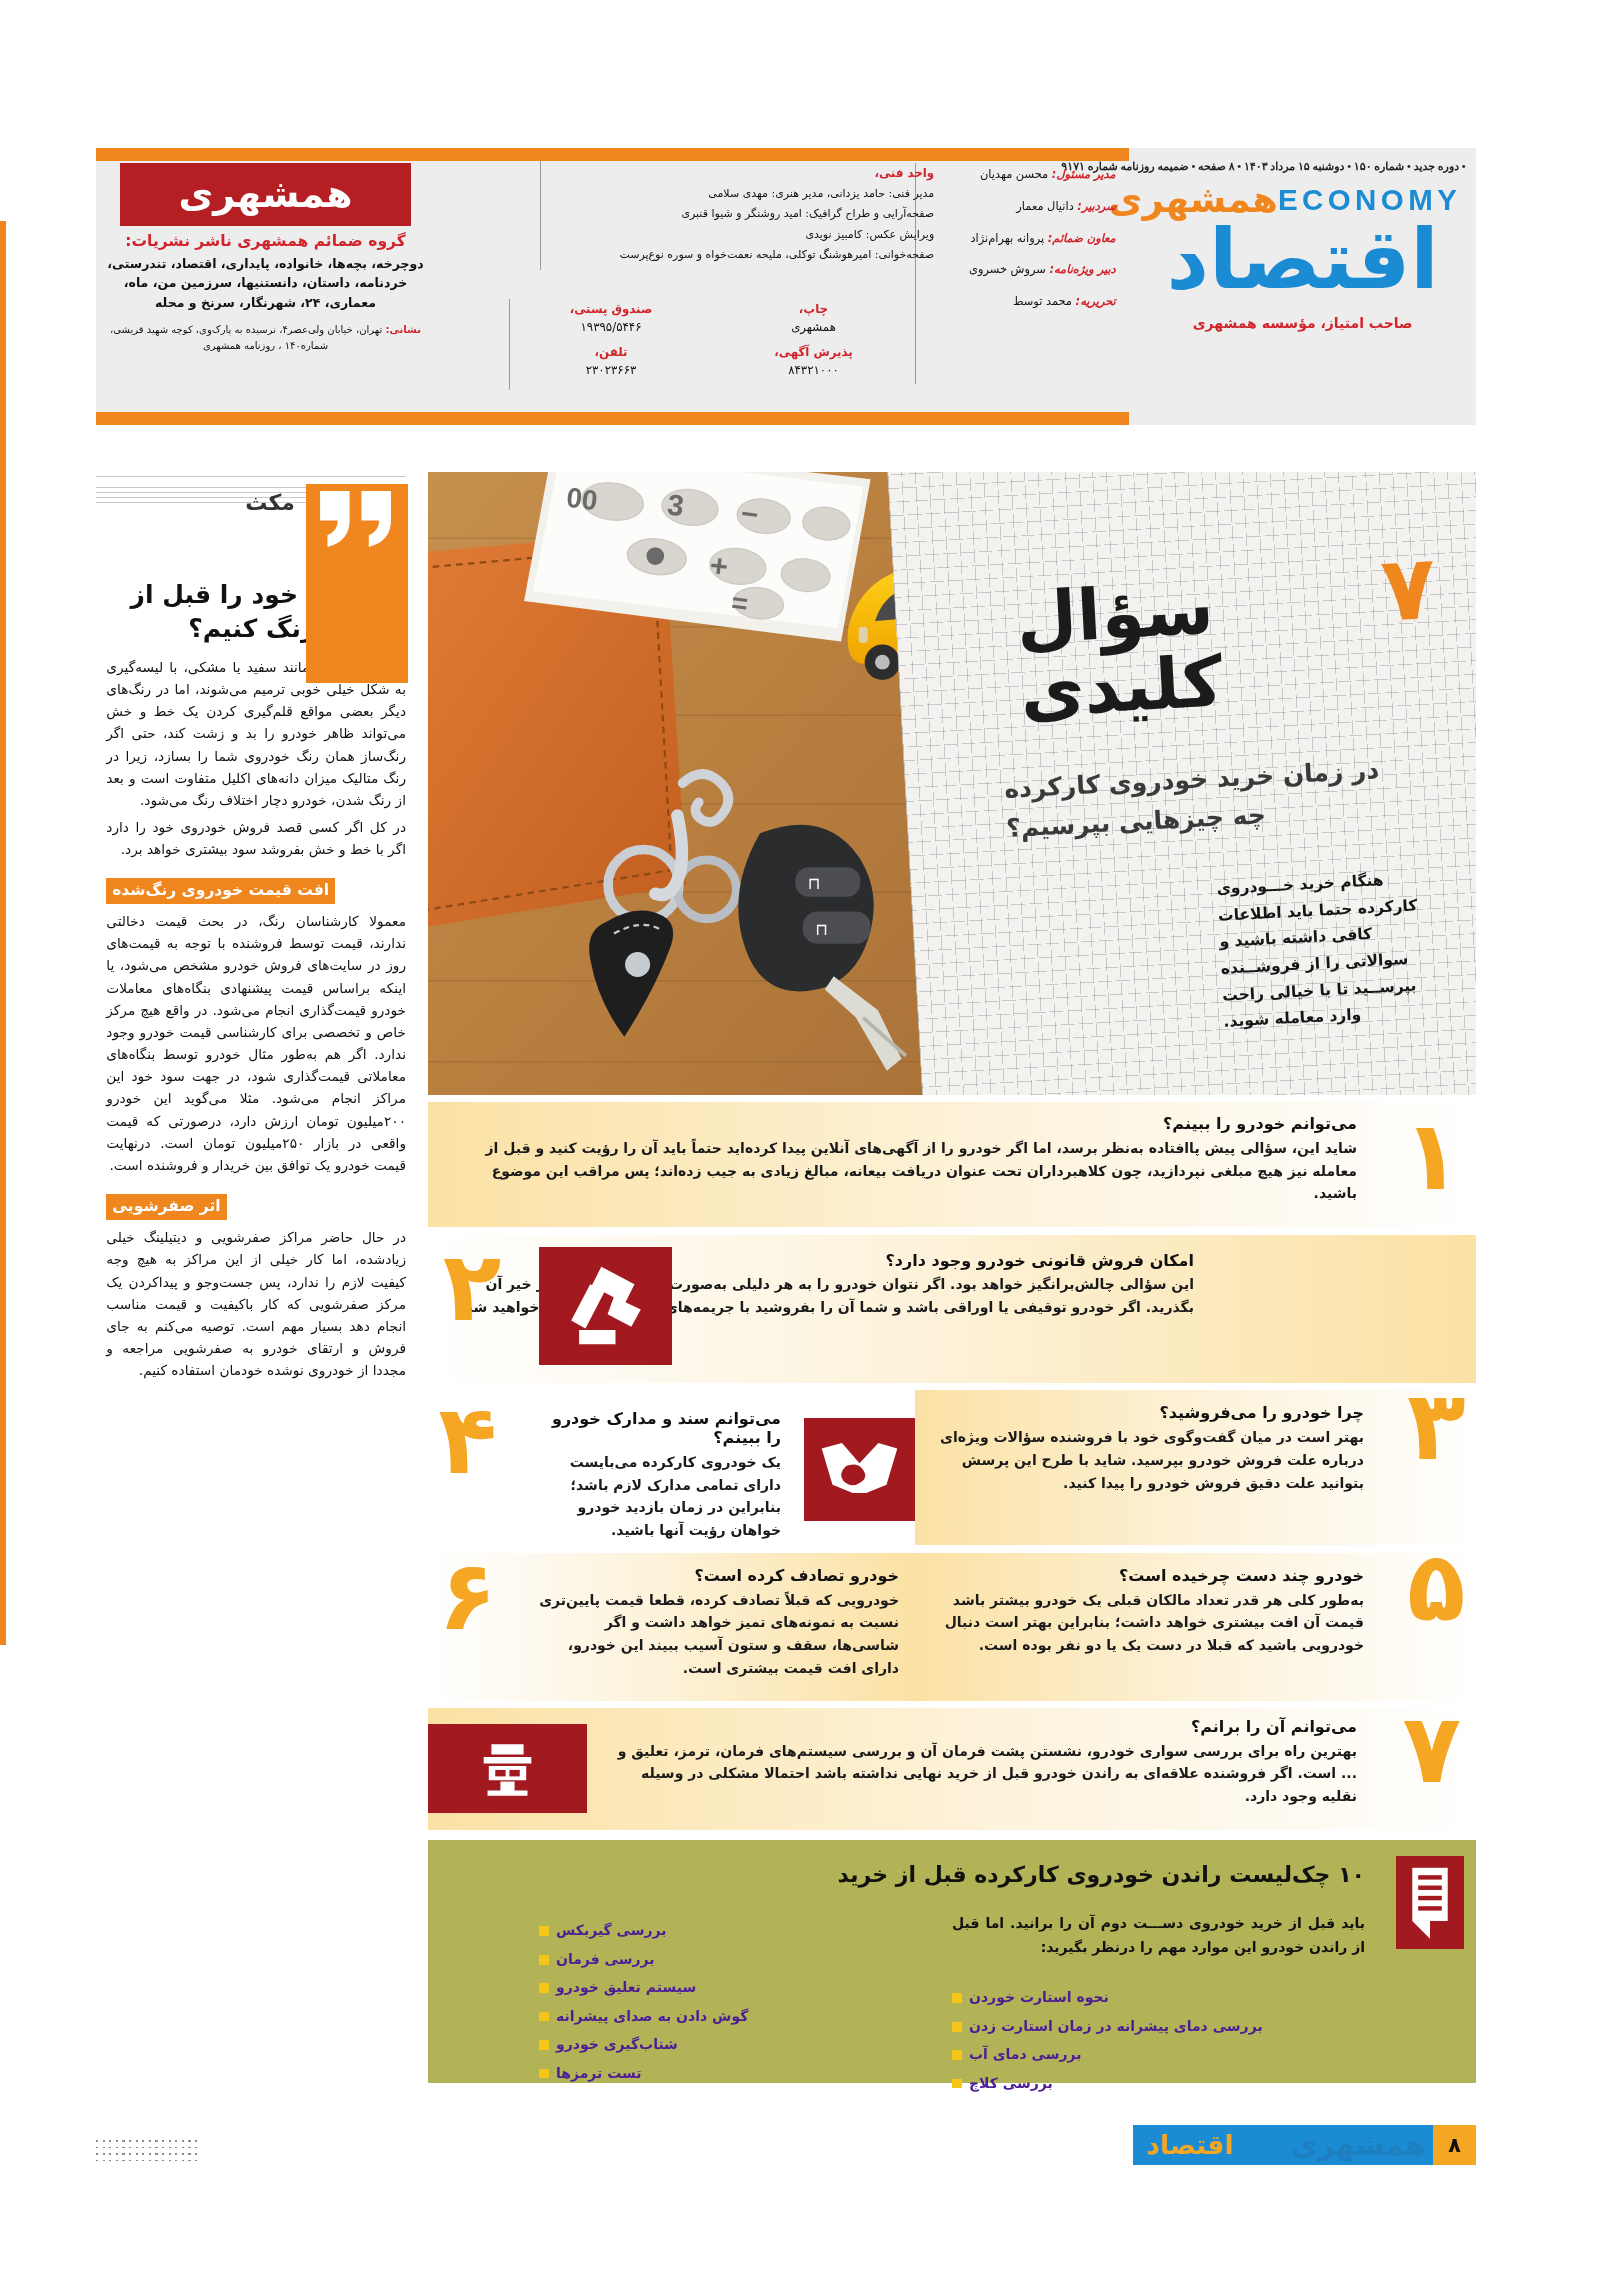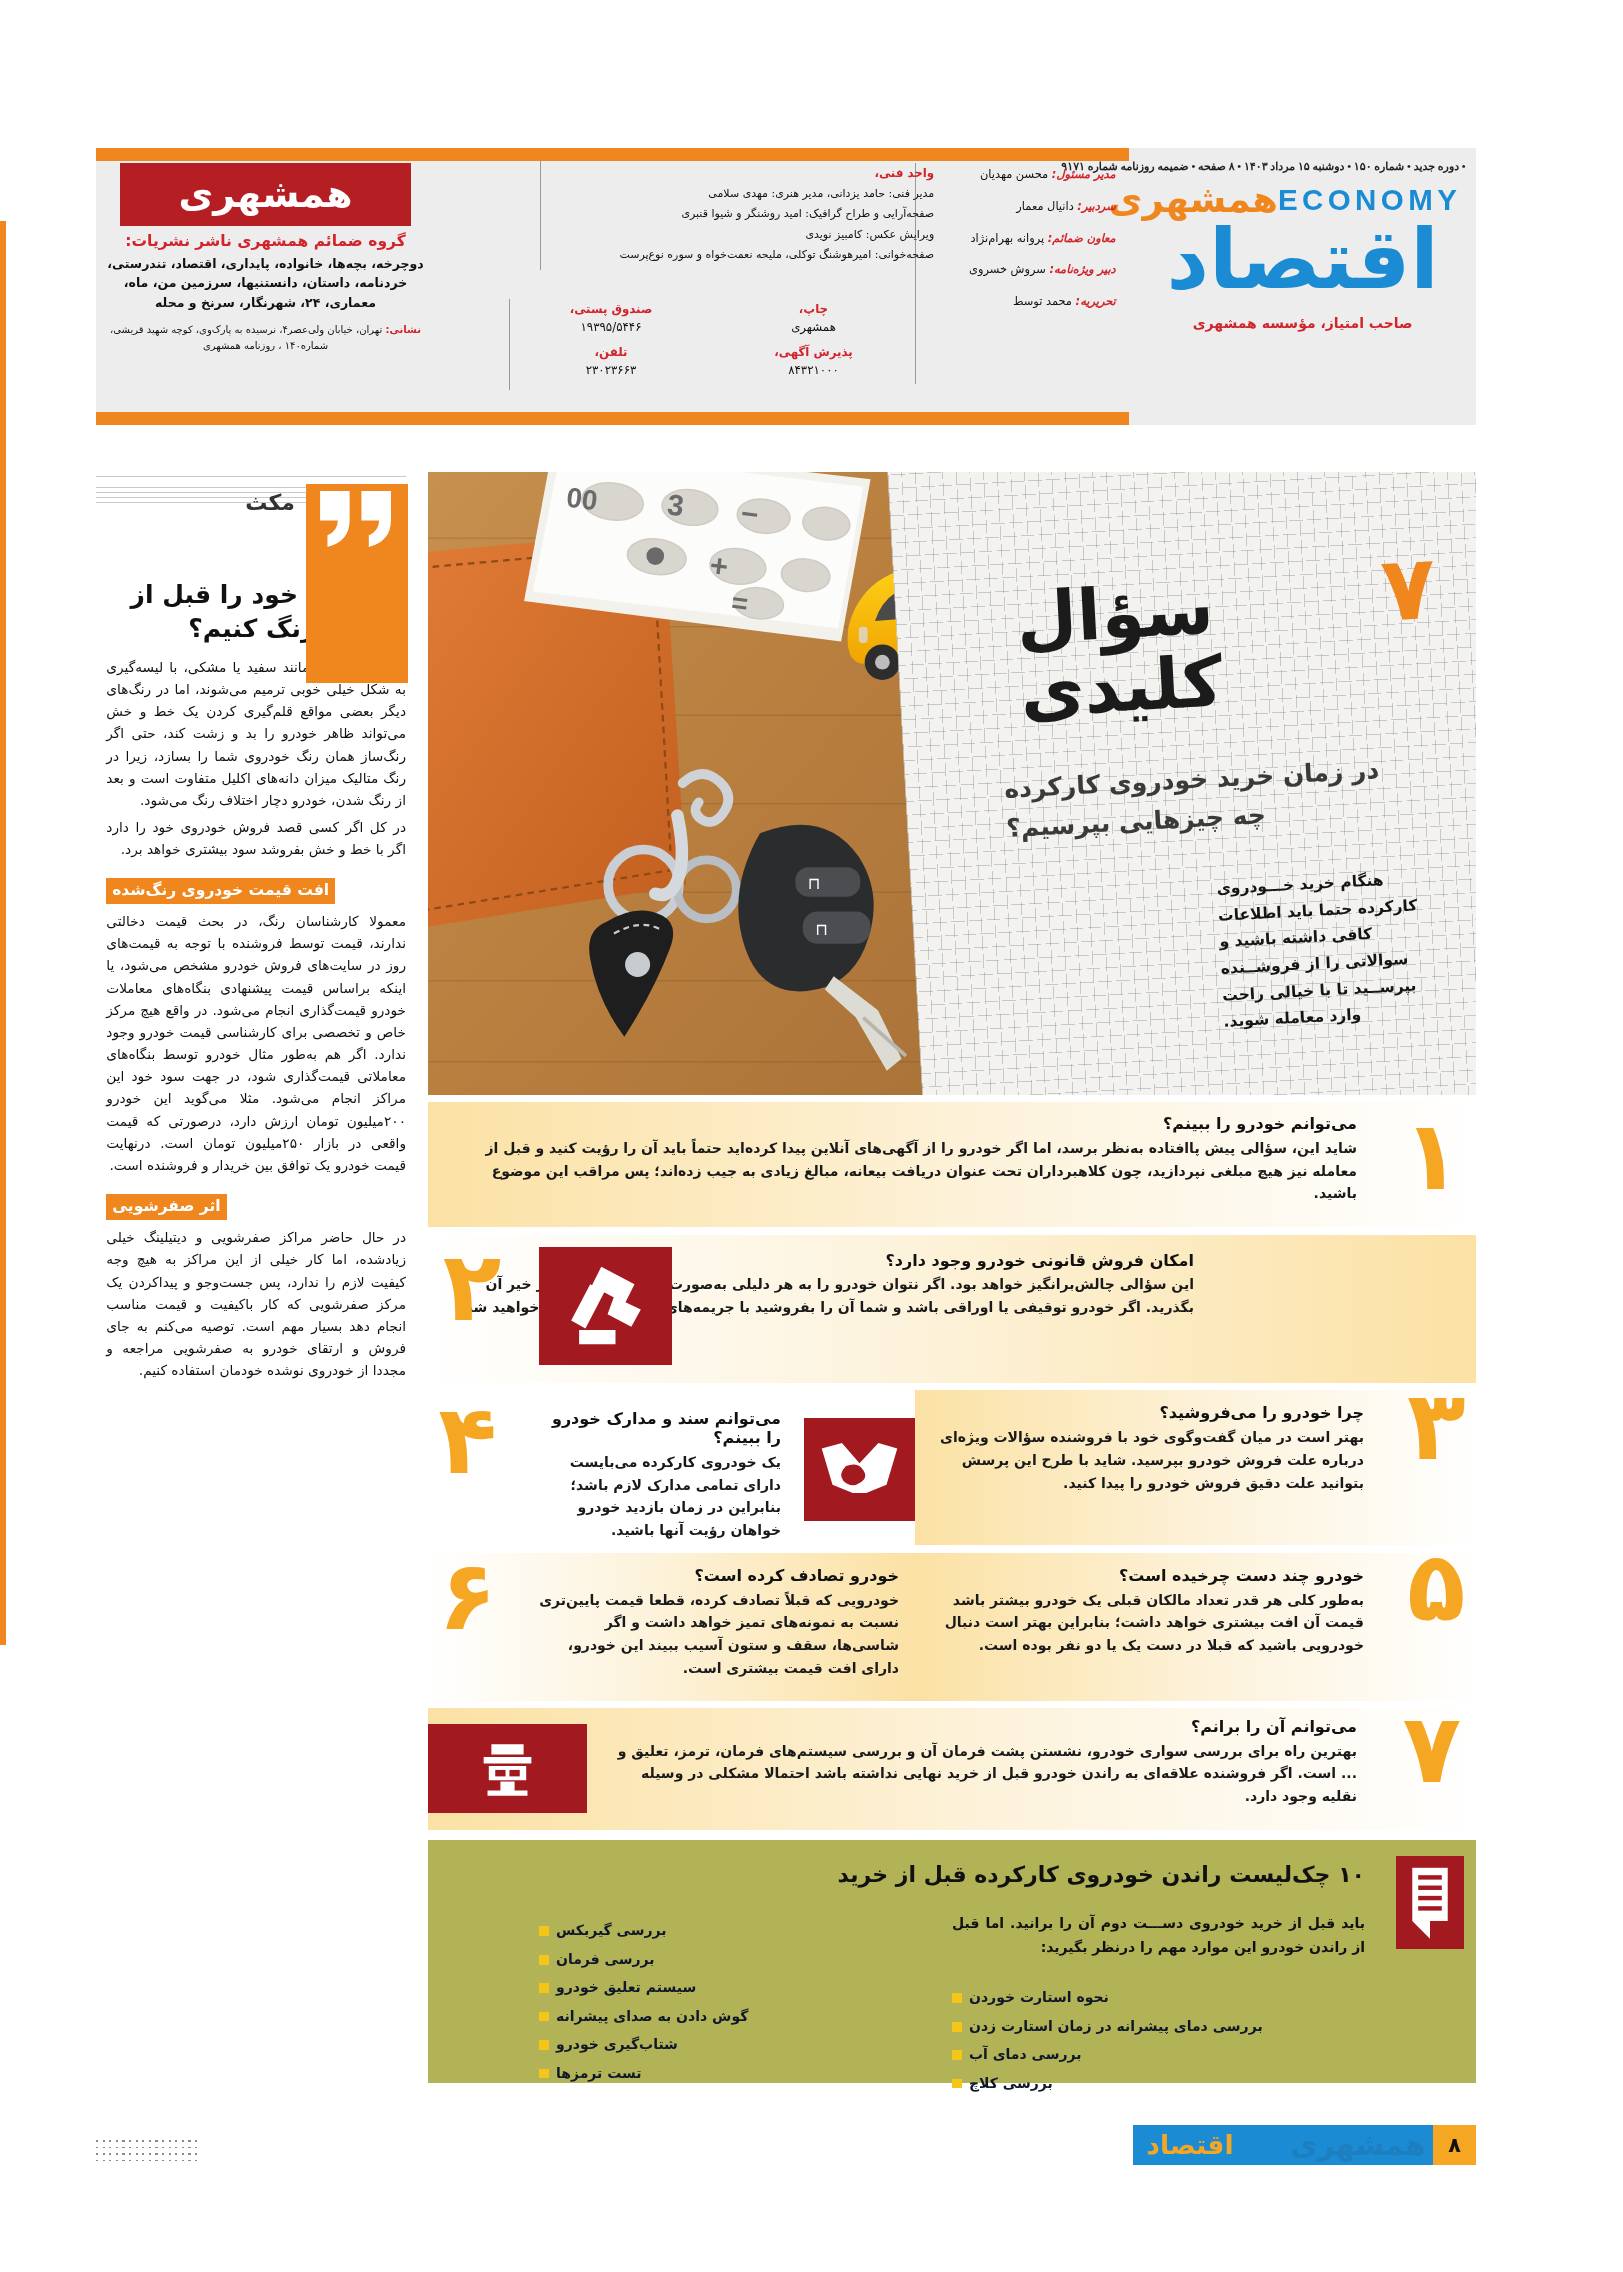--- a/index.html
+++ b/index.html
@@ -121,21 +121,21 @@
 
   
   .check { position:relative; width:1048px; height:243px; margin-top:10.3px; background:#B2B356; }
   .check-title { position:absolute; right:111px; top:22px; font-size:22px; font-weight:900; color:#111; }
   .check-doc { position:absolute; right:11.8px; top:16px; width:68px; height:93px; background:#A31920; }
   .check-intro { position:absolute; right:111px; top:72px; width:413px; font-size:14px;
       font-weight:600; color:#111; line-height:1.68; text-align:justify; }
   .check-colA { position:absolute; right:111px; top:148px; width:413px; }
   .check-colB { position:absolute; right:539px; top:81px; width:398px; }
   .check-item { display:flex; flex-direction:row; align-items:flex-start; justify-content:flex-end;
-      font-size:14px; font-weight:600; color:#0f172a; margin-bottom:8.9px; line-height:1.4; }
+      font-size:14px; font-weight:600; color:#4c1d95; margin-bottom:8.9px; line-height:1.4; }
   .check-item .bullet { width:9.6px; height:9.6px; background:#F5C518; margin-right:7.4px; margin-top:5.2px;
       flex:0 0 auto; }
 
   
   .footer { position:absolute; left:1133px; top:2125px; width:343px; height:40px; display:flex; }
   .f-page { width:43px; background:#F5A623; display:flex; align-items:center; justify-content:center;
       font-size:20.7px; font-weight:900; color:#111; }
   .f-logo { flex:1; background:#1B8CD4; position:relative; overflow:hidden; }
   .f-logo .fl-ham { position:absolute; right:7.4px; top:3px; font-size:29.5px; font-weight:900;
       color:#1D7FC0; line-height:34px; letter-spacing:-1.5px; }

